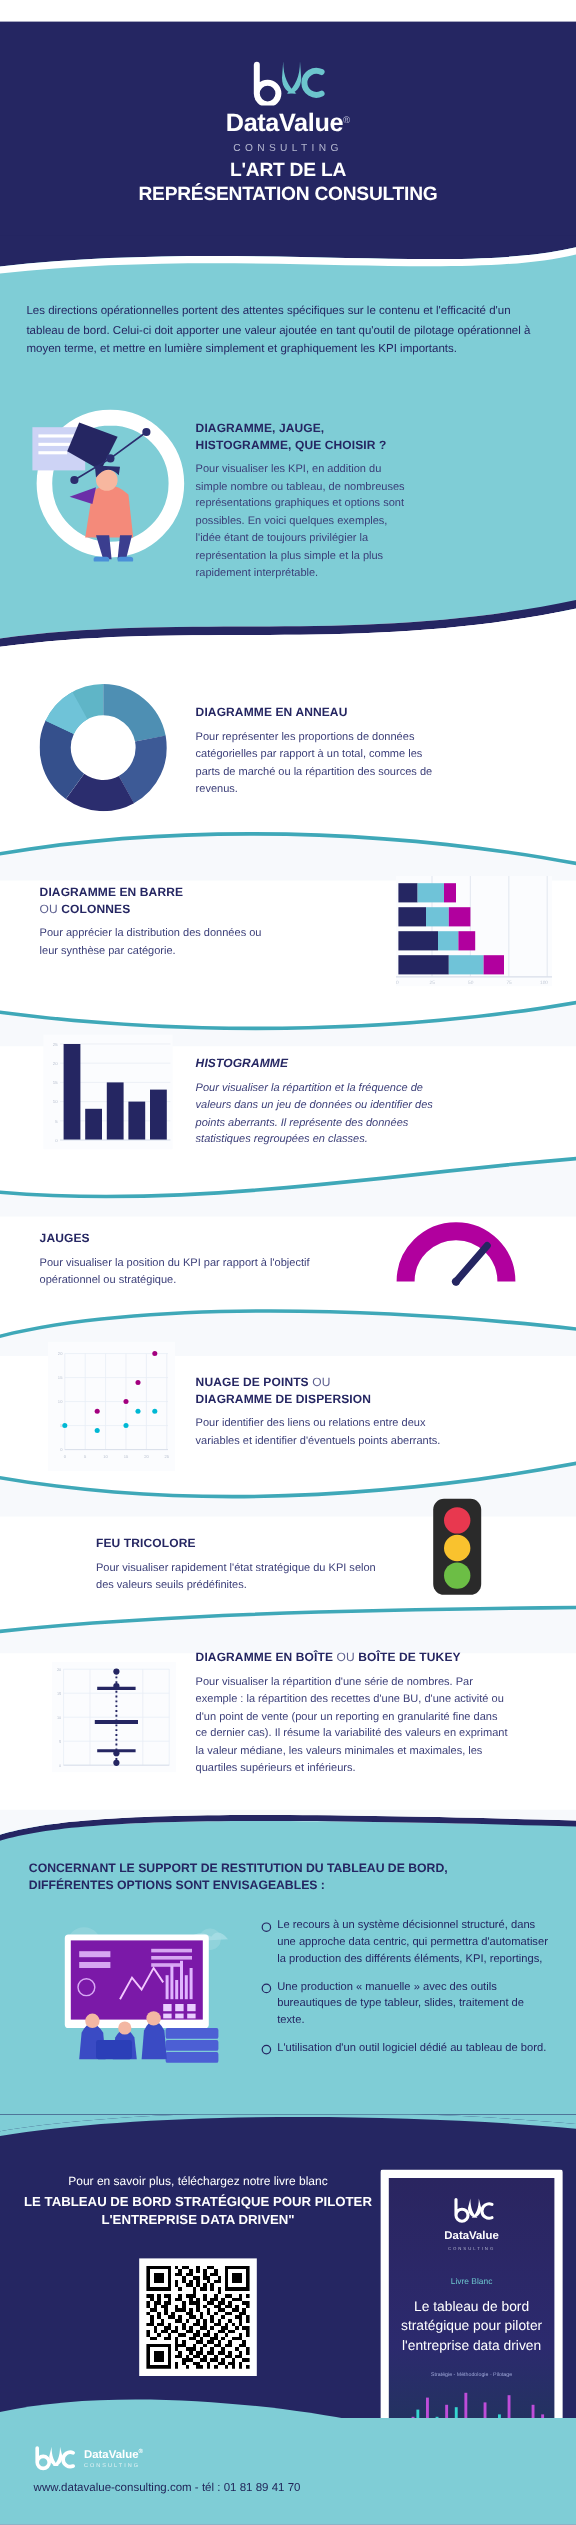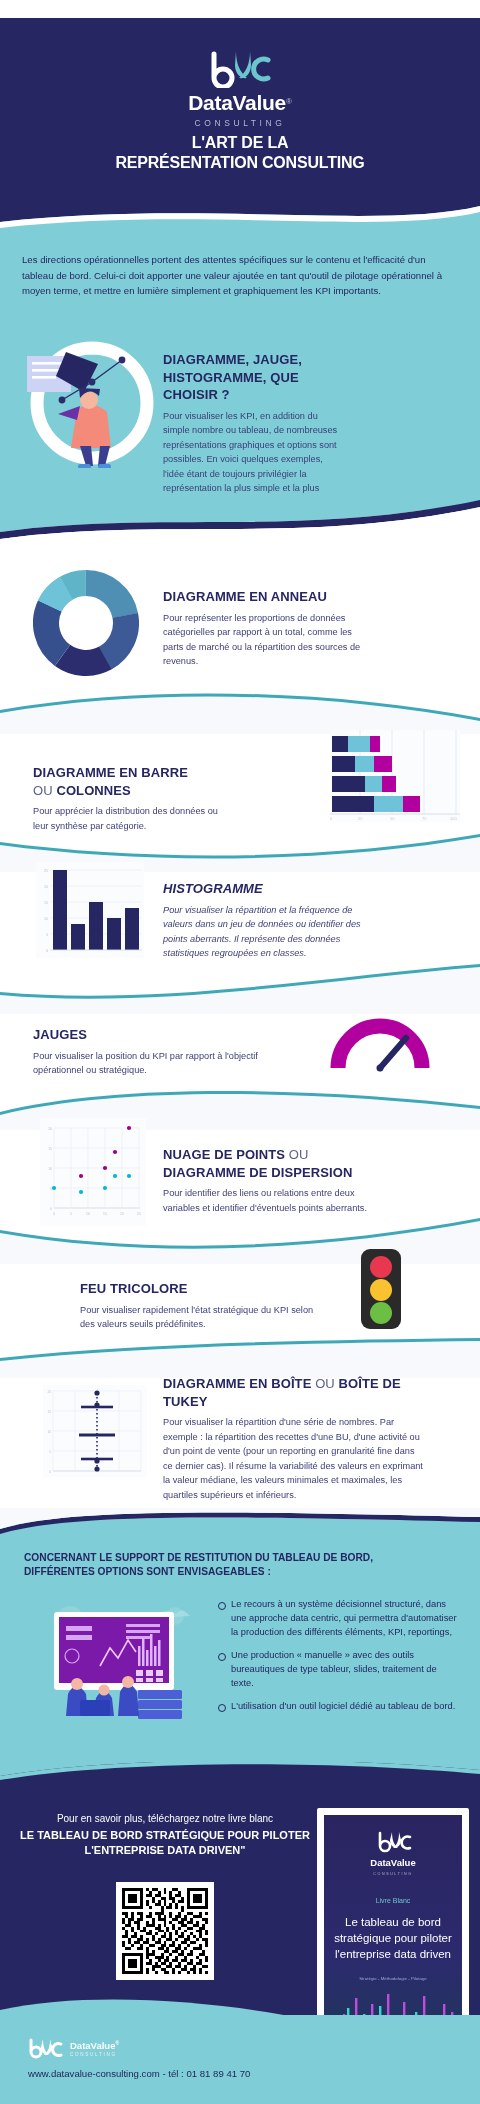--- a/index.html
+++ b/index.html
@@ -42,40 +42,40 @@
   
   .teal-band {
     position: absolute; left: 0; top: 200px; width: 480px; height: 310px;
     background: #7fcdd6;
   }
   .intro-text {
     position: absolute; left: 22px; top: 252px; width: 436px;
     color: #252662; font-size: 9.6px; line-height: 1.62;
   }
   .block-title {
-    color: #252662; font-weight: bold; font-size: 13px; line-height: 1.35;
+    color: #252662; font-weight: bold; font-size: 10px; line-height: 1.35;
     letter-spacing: 0.1px;
   }
   .block-title .light { font-weight: normal; color: #5d6090; }
   .block-body {
     color: #3b3e78; font-size: 9.2px; line-height: 1.58; margin-top: 5px;
   }
 
   .choisir-text { position: absolute; left: 163px; top: 351px; width: 180px; }
 
   
   .sec { position: absolute; }
   .band-wave { position: absolute; left: 0; width: 480px; pointer-events: none; }
 
   
   #donut-block { left: 163px; top: 588px; width: 200px; }
   .donut-fig { position: absolute; left: 33px; top: 570px; }
 
   
-  #bars-block { left: 33px; top: 738px; width: 200px; margin-top: 26px; }
+  #bars-block { left: 33px; top: 738px; width: 200px; }
   .bars-fig { position: absolute; left: 330px; top: 730px; }
 
   
   #histo-block { left: 163px; top: 880px; width: 210px; font-style: italic; }
   .histo-fig { position: absolute; left: 36px; top: 862px; }
 
   
   #jauges-block { left: 33px; top: 1026px; width: 230px; }
   .gauge-fig { position: absolute; left: 330px; top: 1016px; }
 

